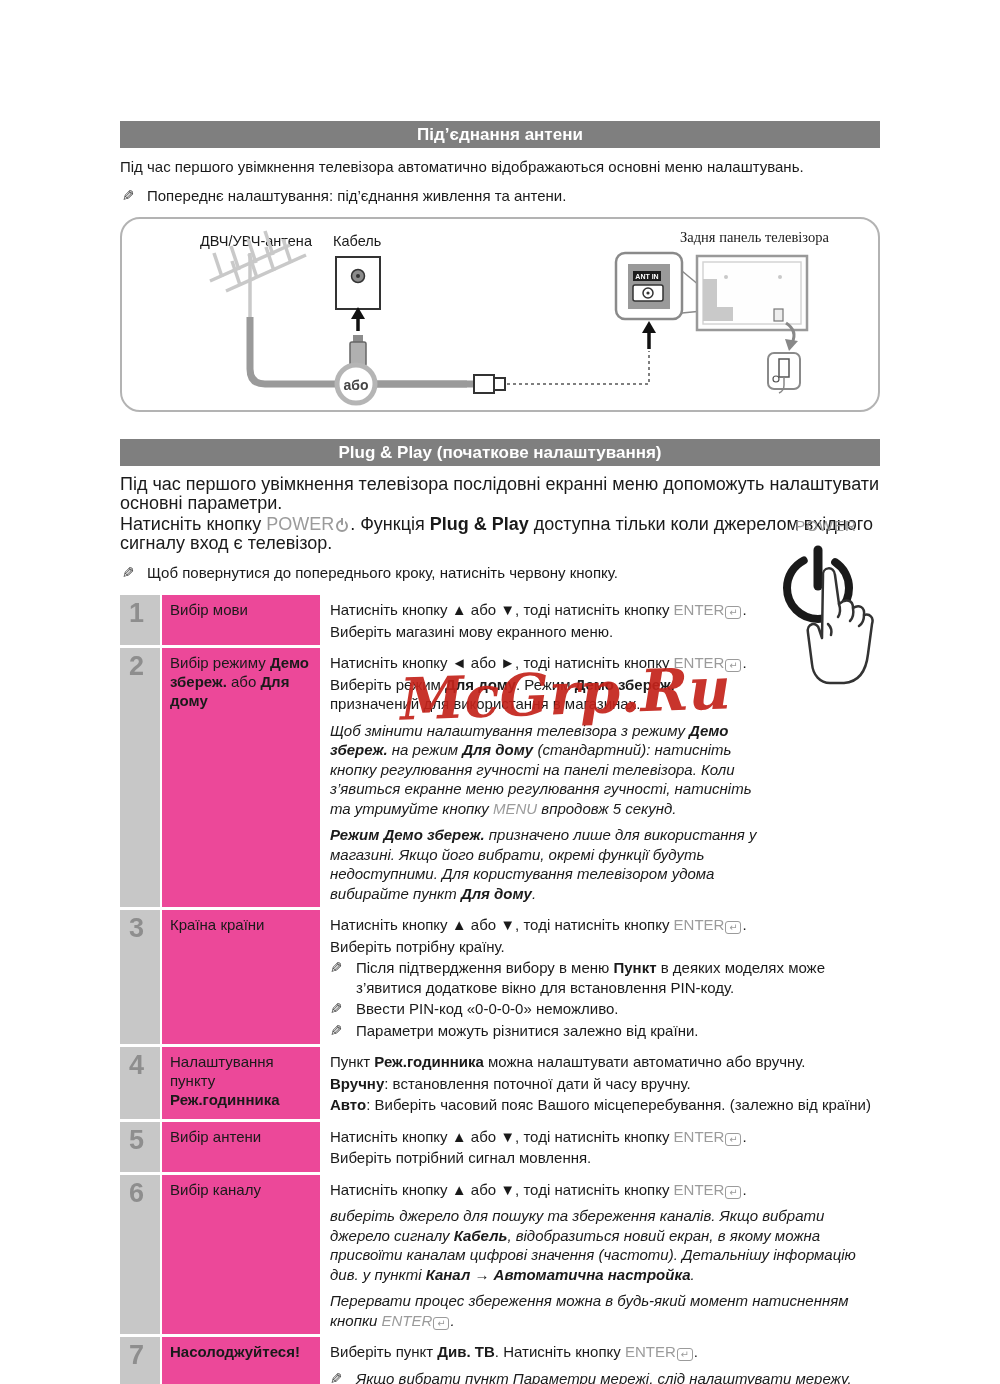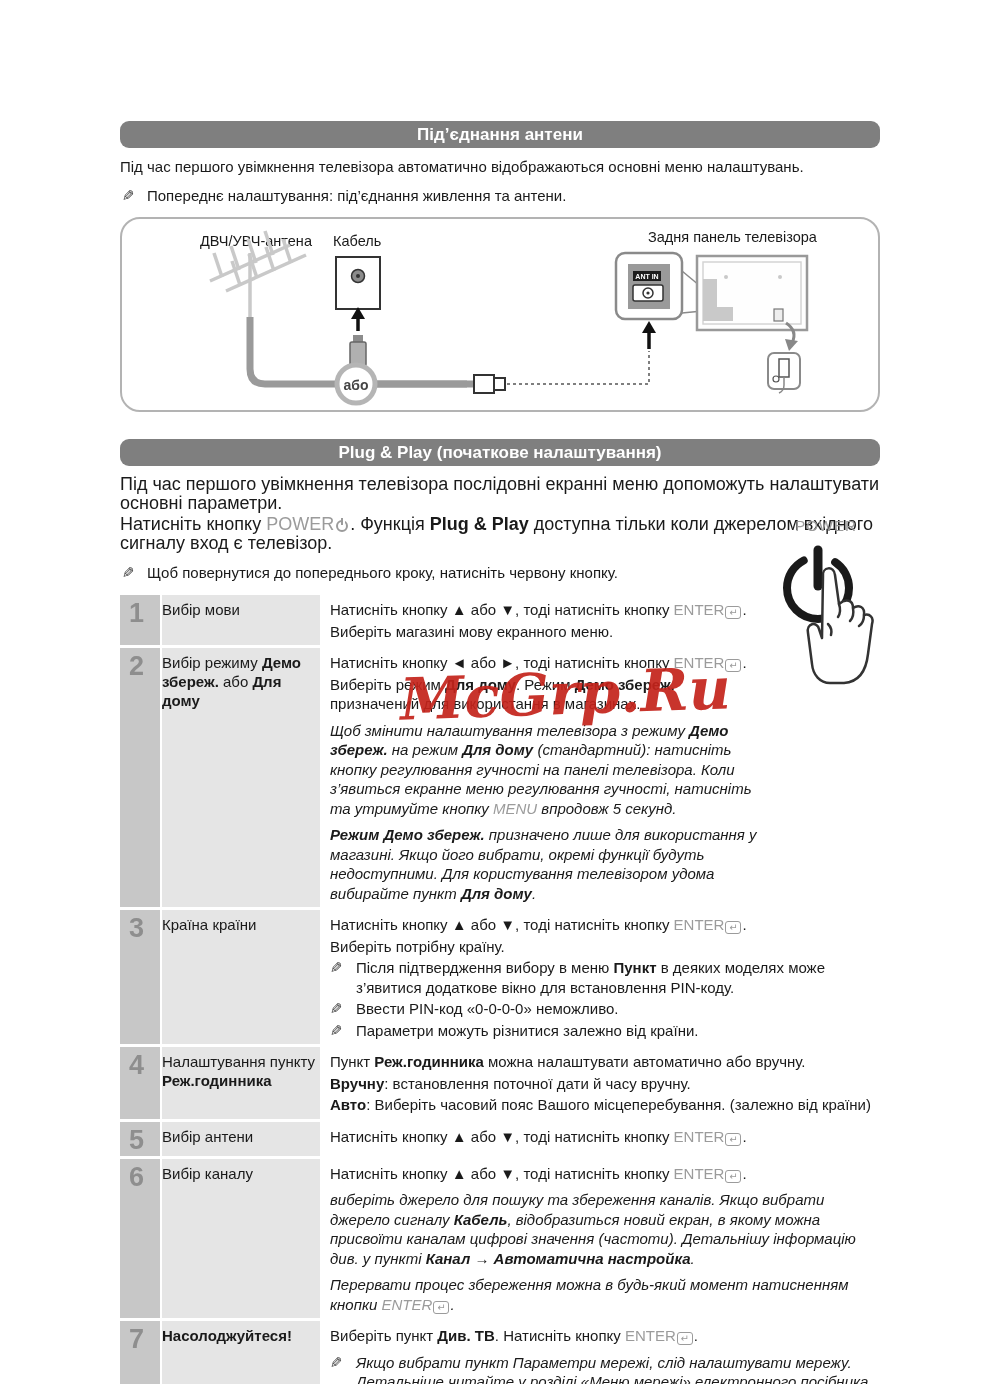--- a/index.html
+++ b/index.html
@@ -1,52 +1,52 @@
 <!DOCTYPE html>
 <html><head>
 <meta charset="utf-8">
 <style>
   * { margin:0; padding:0; box-sizing:border-box; }
   body { background:#fff; font-family:"Liberation Sans","DejaVu Sans",sans-serif; }
   .page { position:relative; width:1000px; height:1384px; background:#fff; overflow:hidden; }
   .content { width:760px; margin:0 auto; padding-top:121px; position:relative; color:#1a1a1a; }
 
   .sec-header { background:#7f7f7f; color:#fff; font-weight:bold; font-size:17px;
-                text-align:center; height:27px; line-height:27px;border-radius:9px; }
+                text-align:center; height:27px; line-height:27px; }
   .para { font-size:15px; line-height:19px; margin-top:9px; }
   .note-block { position:relative; padding-left:27px; margin-top:10px; font-size:15px; line-height:19px; }
   .pencil { display:inline-block; transform:scaleX(-1); color:#3c3c3c; font-size:15px; }
   .note-block > .pencil { position:absolute; left:2px; top:0; }
 
   
   .diagram { position:relative; margin-top:12px; width:760px; height:195px;
              border:2.5px solid #b3b3b3; border-radius:20px; background:#fff; }
   .dlabel { position:absolute; font-size:14.5px; color:#1a1a1a; white-space:nowrap; }
   .dlabel.ant  { left:78px;  top:14px; }
   .dlabel.cab  { left:211px; top:14px; }
-  .dlabel.back { left:526px; top:10px; }
+  .dlabel.back { left:558px; top:10px;font-family:Liberation Serif, serif; }
 
   
   .intro .line { font-size:18px; line-height:19px; }
   .b { font-weight:bold; }
   .g { color:#9b9b9b; }
   .kbd-enter { display:inline-block; width:16px; height:13px; border:1.5px solid #9b9b9b; border-radius:3px;
                color:#9b9b9b; font-size:10px; line-height:11px; text-align:center; vertical-align:-1px; margin:0 1px; }
   .pw-ico { display:inline-block; width:12px; height:12px; border:2px solid #9b9b9b; border-radius:50%;
             position:relative; vertical-align:-2px; margin:0 2px; }
   .pw-ico::after { content:""; position:absolute; left:3px; top:-4px; width:2px; height:7px; background:#fff;
                    border-left:2px solid #9b9b9b; }
 
   
   .steps { margin-top:13px; }
   .step-row { display:flex; margin-bottom:3px; align-items:stretch; }
   .step-num { width:40px; background:#c7c7c7; color:#8e8e8e; font-weight:bold; font-size:27px;
               padding:3px 0 0 9px; flex:none; }
-  .step-label { width:158px; background:#e5e5e5; font-size:15px; line-height:19px;
-                padding:5px 0; flex:none; margin-left:2px; }
+  .step-label { width:158px; background:#ec4899; font-size:15px; line-height:19px;
+                padding:5px 8px; flex:none; margin-left:2px; }
   .step-content { flex:1; padding:5px 0 2px 10px; font-size:15px; line-height:19.5px; }
   .step-content.narrow { max-width:444px; }
   .line { margin-bottom:2px; }
   .line.sp { margin-top:7px;font-style:italic; }
   .line.note { position:relative; padding-left:26px; }
   .line.note .pencil { position:absolute; left:0; top:0; }
 
   
   .power-illus { position:absolute; left:768px; top:517px; width:116px; text-align:center; }
   .power-label { color:#9b9b9b; font-size:15px; letter-spacing:1px; margin-bottom:2px; }
@@ -222,20 +222,21 @@
             <div class="line"><span class="b">Авто</span><span>: Виберіть часовий пояс Вашого місцеперебування. (залежно від країни)</span></div>
           </div>
         </div>
         <div class="step-row">
           <div class="step-num">5</div>
           <div class="step-label">
             <div class="line"><span>Вибір антени</span></div>
           </div>
           <div class="step-content">
             <div class="line"><span>Натисніть кнопку ▲ або ▼, тоді натисніть кнопку </span><span class="g">ENTER</span><span class="kbd-enter">↵</span><span>.</span></div>
+            <div class="line"><span>Виберіть потрібний сигнал мовлення.</span></div>
           </div>
         </div>
         <div class="step-row">
           <div class="step-num">6</div>
           <div class="step-label">
             <div class="line"><span>Вибір каналу</span></div>
           </div>
           <div class="step-content">
             <div class="line"><span>Натисніть кнопку ▲ або ▼, тоді натисніть кнопку </span><span class="g">ENTER</span><span class="kbd-enter">↵</span><span>.</span></div>
             <div class="line sp"><span>виберіть джерело для пошуку та збереження каналів. Якщо вибрати джерело сигналу </span><span class="b">Кабель</span><span>, відобразиться новий екран, в якому можна присвоїти каналам цифрові значення (частоти). Детальнішу інформацію див. у пункті </span><span class="b">Канал</span><span> → </span><span class="b">Автоматична настройка</span><span>.</span></div>

